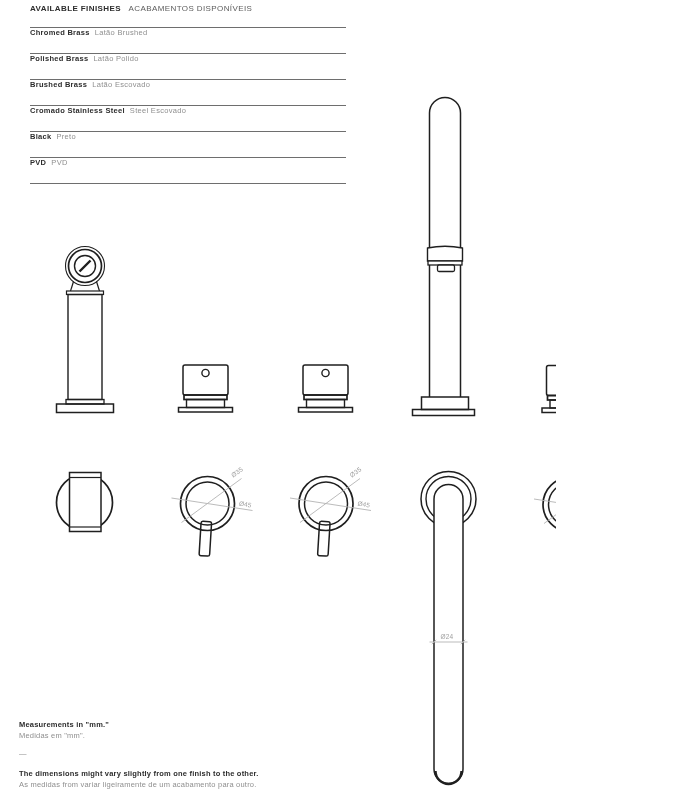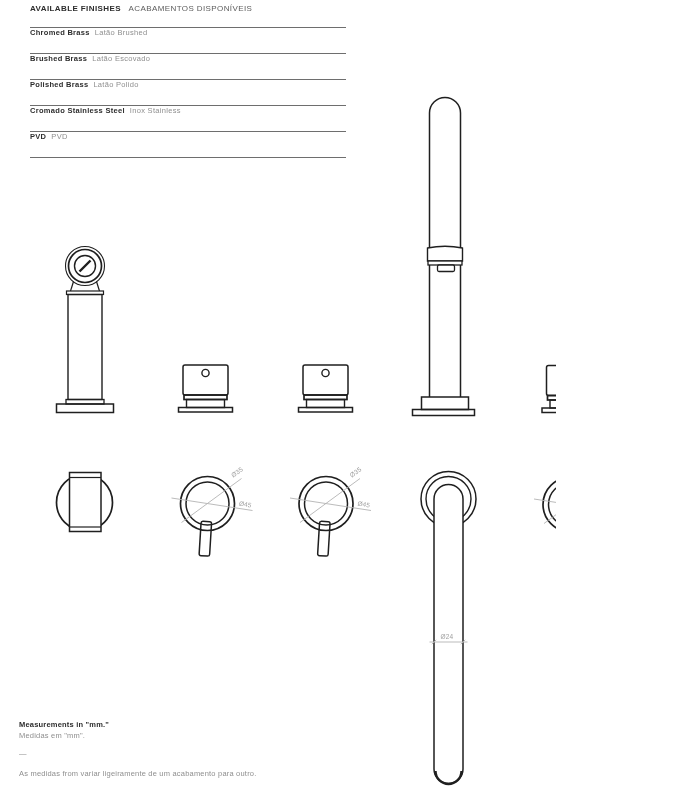--- a/index.html
+++ b/index.html
@@ -38,30 +38,34 @@
     <span class="en">AVAILABLE FINISHES</span>
     <span class="pt">ACABAMENTOS DISPONÍVEIS</span>
   </div>
 
   <div class="finishes">
     <div class="f-row">
       <span class="en">Chromed Brass</span>
       <span class="pt">Latão Brushed</span>
     </div>
     <div class="f-row">
+      <span class="en">Polished Brass</span>
+      <span class="pt">Latão Polido</span>
+    </div>
+    <div class="f-row">
       <span class="en">Brushed Brass</span>
       <span class="pt">Latão Escovado</span>
     </div>
     <div class="f-row">
-      <span class="en">Polished Brass</span>
-      <span class="pt">Latão Polido</span>
+      <span class="en">Cromado Stainless Steel</span>
+      <span class="pt">Steel Escovado</span>
     </div>
     <div class="f-row">
-      <span class="en">Cromado Stainless Steel</span>
-      <span class="pt">Inox Stainless</span>
+      <span class="en">Black</span>
+      <span class="pt">Preto</span>
     </div>
     <div class="f-row">
       <span class="en">PVD</span>
       <span class="pt">PVD</span>
     </div>
   </div>
 
   <svg class="draw" width="696" height="800" viewBox="0 0 696 800">
     <defs>
 
@@ -165,16 +169,17 @@
       <use href="#handle-top" x="570" y="504.5"></use>
       <text class="dim-label" x="600.5" y="475" text-anchor="middle" transform="rotate(-36 600.5 475)">Ø35</text>
       <text class="dim-label" x="608" y="507.5" text-anchor="middle" transform="rotate(9 608 507.5)">Ø45</text>
     </g>
   </svg>
 
   <div class="notes">
     <div class="b">Measurements in "mm."</div>
     <div class="g">Medidas em "mm".</div>
     <div class="dash">—</div>
+    <div class="b">The dimensions might vary slightly from one finish to the other.</div>
     <div class="g">As medidas from variar ligeiramente de um acabamento para outro.</div>
   </div>
 
 </div>
 
 </body></html>

